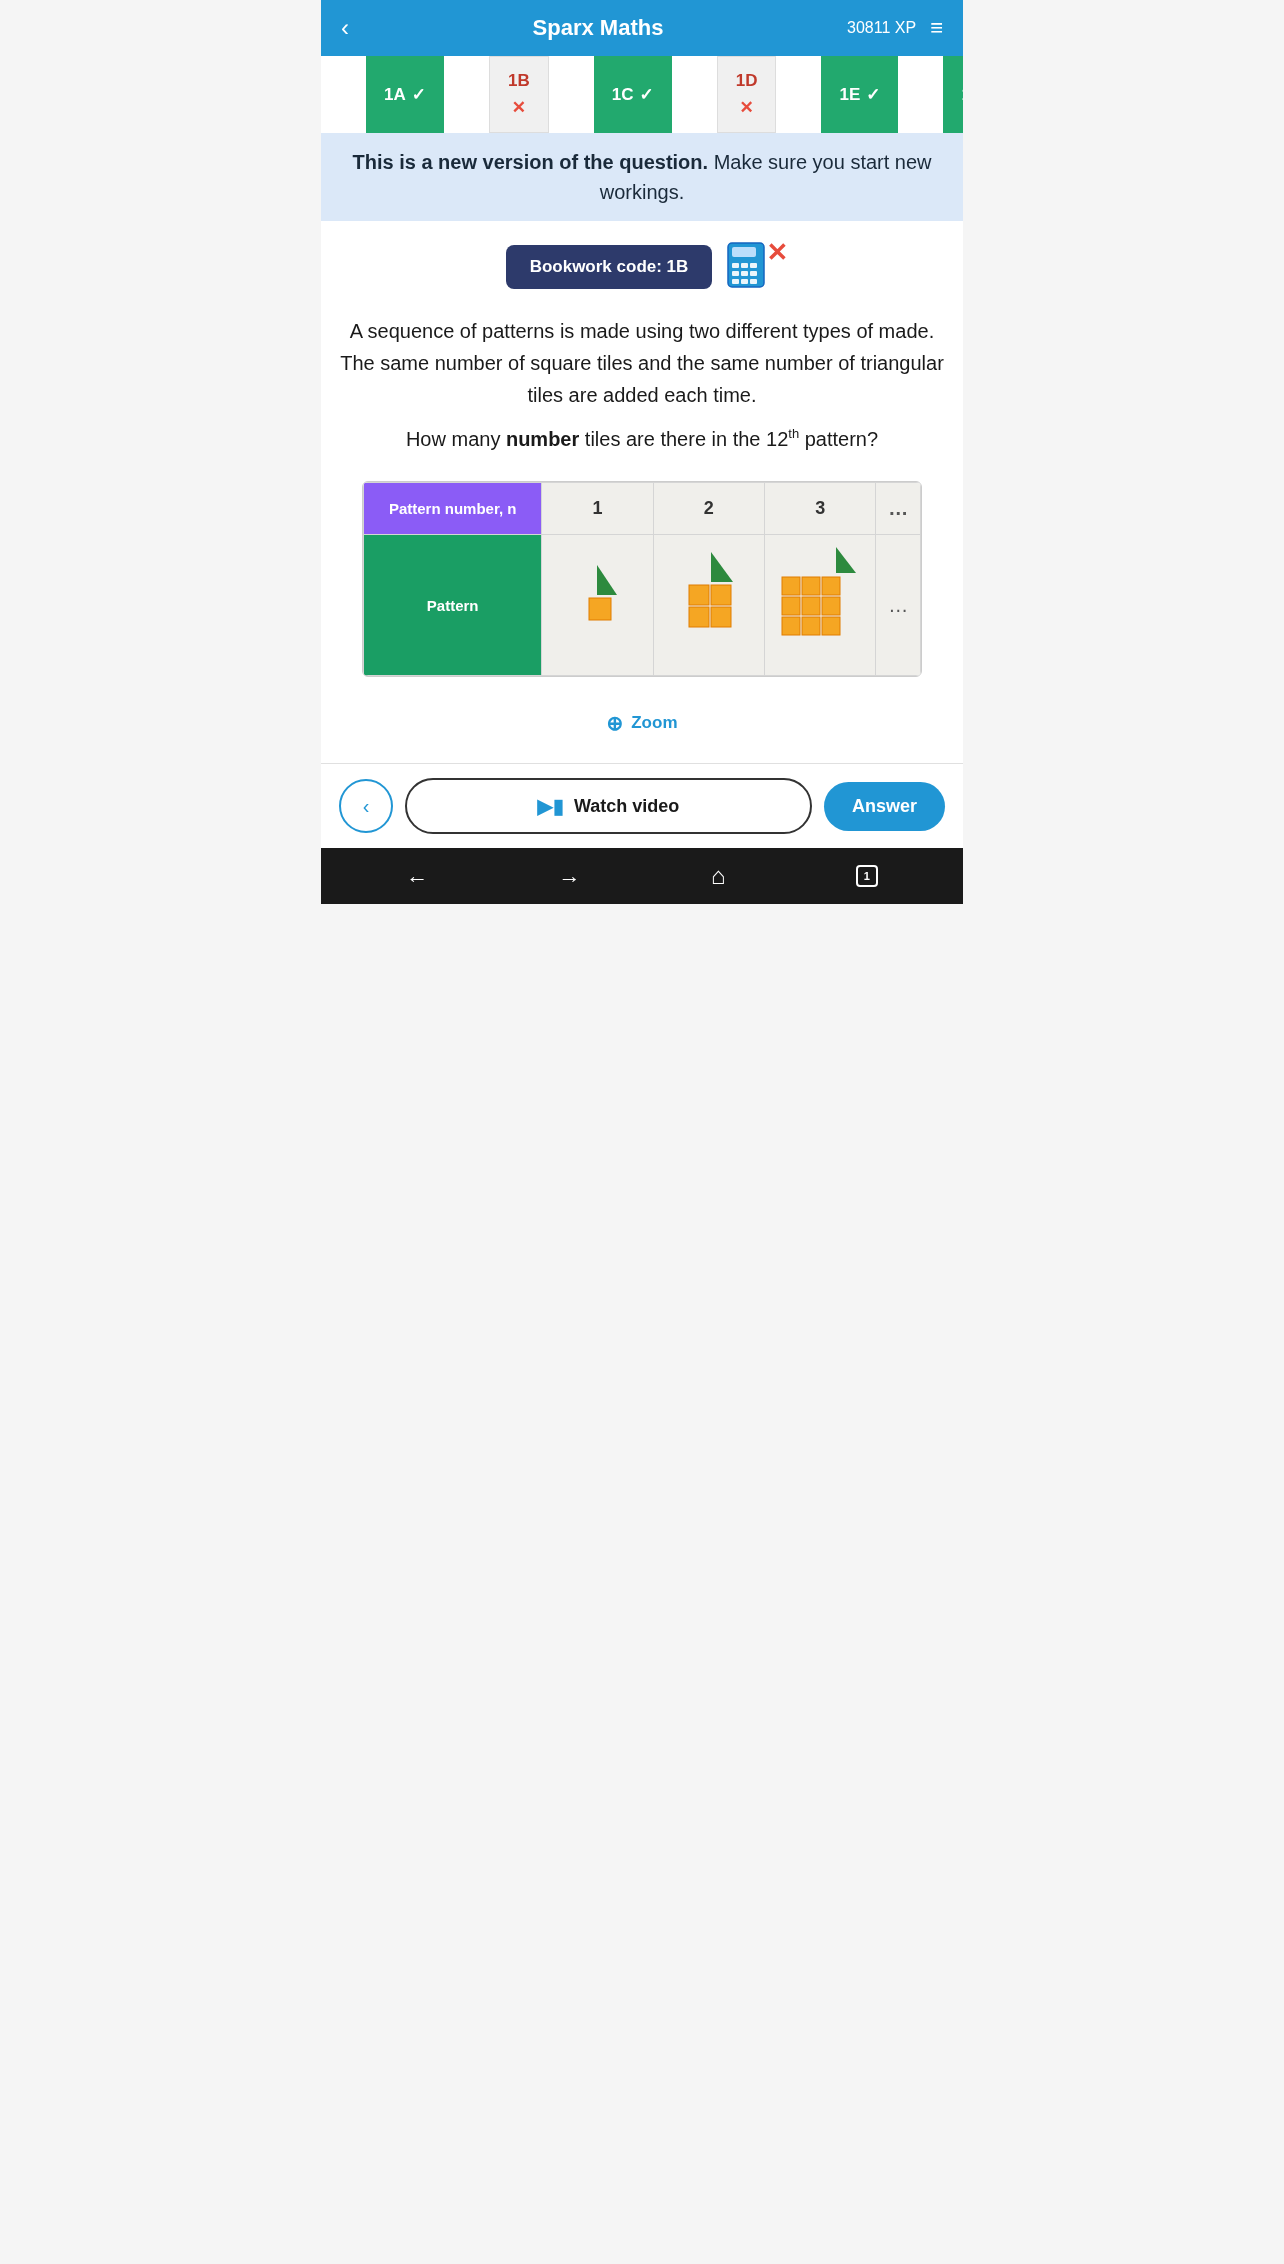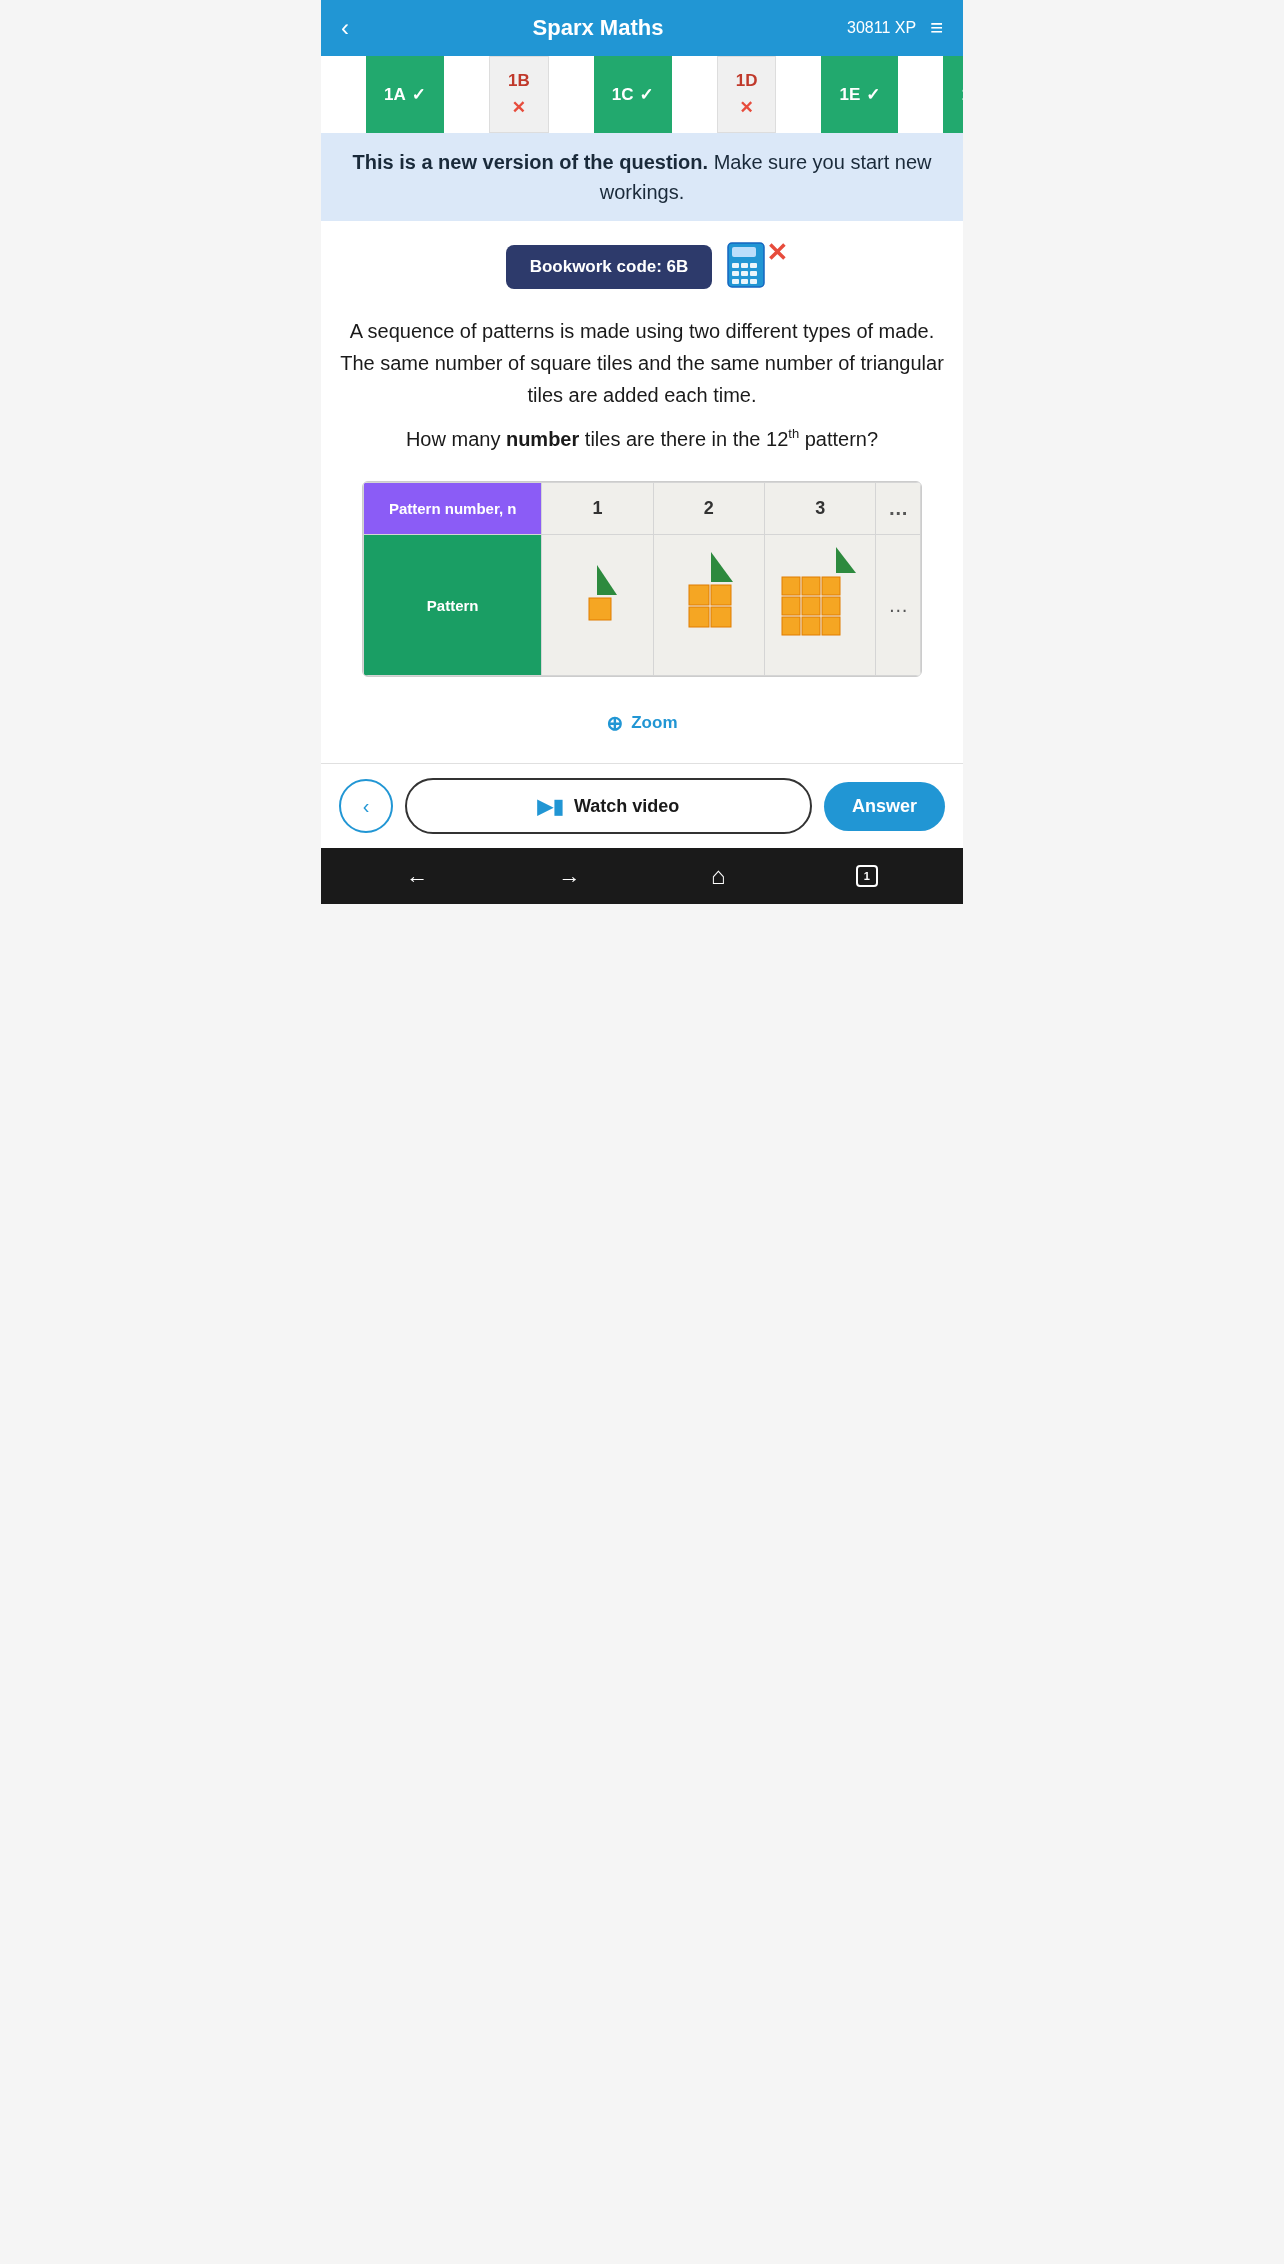--- a/index.html
+++ b/index.html
@@ -337,21 +337,21 @@
   </div>
 </div>
 
 <div class="notice-banner">
   <strong>This is a new version of the question.</strong><span> Make sure you start new workings.</span>
 </div>
 
 <div class="main-content">
 
   <div class="bookwork-row">
-    <div class="bookwork-code">Bookwork code: 6B</div>
+    <div class="bookwork-code">Bookwork code: 1B</div>
 
     <div class="calculator-icon">
       <svg width="44" height="50" viewBox="0 0 44 50">
 
         <rect x="2" y="2" width="36" height="44" rx="4" fill="#2196d4" stroke="#1565c0" stroke-width="1.5"></rect>
 
         <rect x="6" y="6" width="24" height="10" rx="2" fill="#bbdefb"></rect>
 
         <rect x="6" y="22" width="7" height="5" rx="1" fill="white" opacity="0.9"></rect>
         <rect x="15" y="22" width="7" height="5" rx="1" fill="white" opacity="0.9"></rect>

